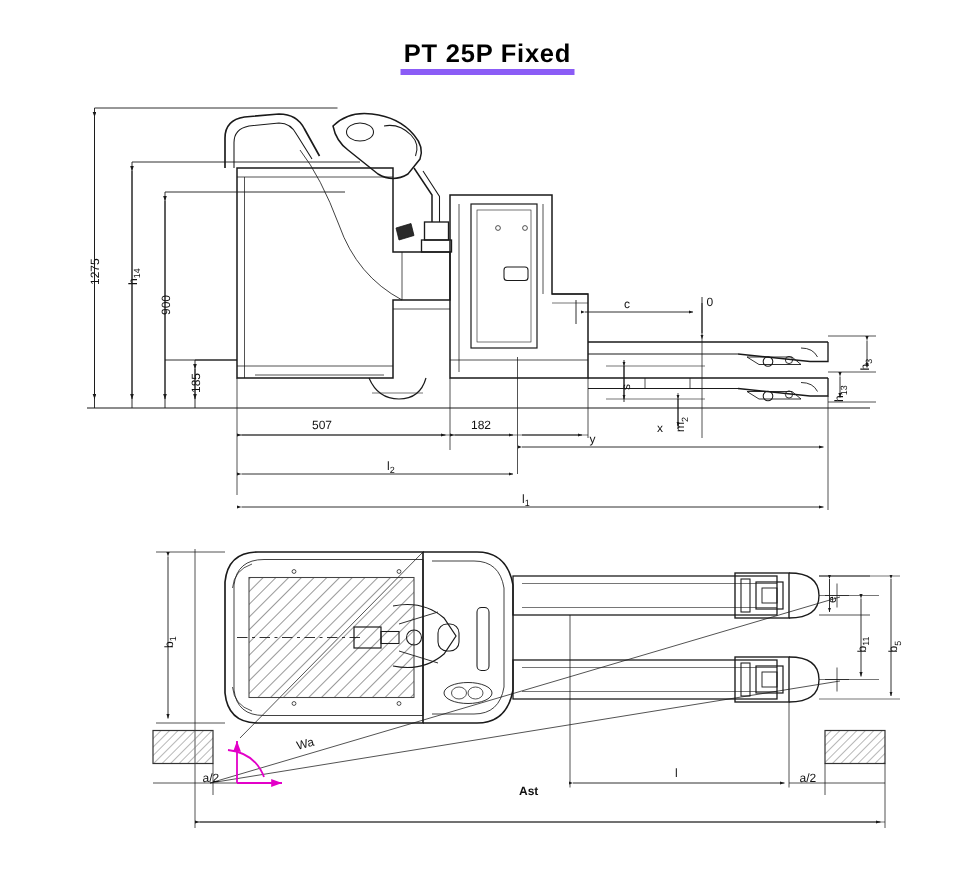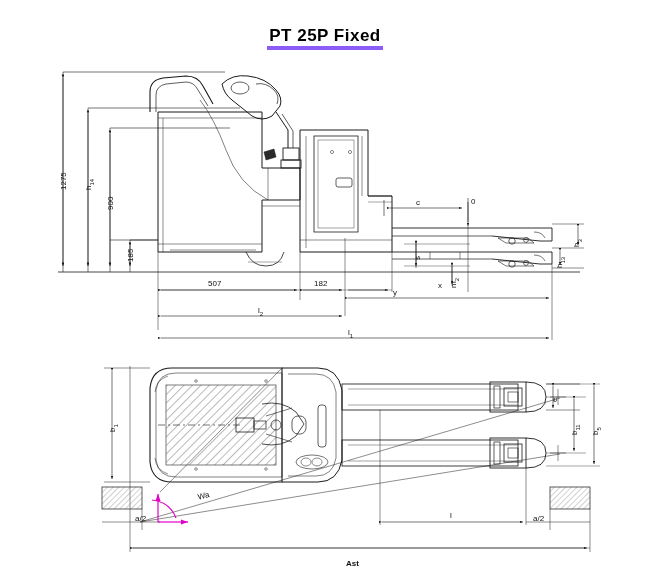--- a/index.html
+++ b/index.html
@@ -282,14 +282,14 @@
 <div class="lbl vert" style="left:573px;top:247px;">h<sub>3</sub></div>
 <div class="lbl vert" style="left:556px;top:268px;">h<sub>13</sub></div>
 
 <div class="lbl vert" style="left:109px;top:432px;">b<sub>1</sub></div>
 <div class="lbl vert" style="left:551px;top:402px;">e</div>
 <div class="lbl vert" style="left:571px;top:435px;">b<sub>11</sub></div>
 <div class="lbl vert" style="left:592px;top:435px;">b<sub>5</sub></div>
 <div class="lbl" style="left:450px;top:512px;">l</div>
 <div class="lbl" style="left:135px;top:515px;">a/2</div>
 <div class="lbl" style="left:533px;top:515px;">a/2</div>
-<div class="lbl" style="left:346px;top:560px;font-weight:bold;">Ast</div>
+<div class="lbl" style="left:346px;top:524px;font-weight:bold;">Ast</div>
 <div class="lbl" style="left:197px;top:494px;transform:rotate(-14deg);transform-origin:left top;">Wa</div>
 
 </body></html>

